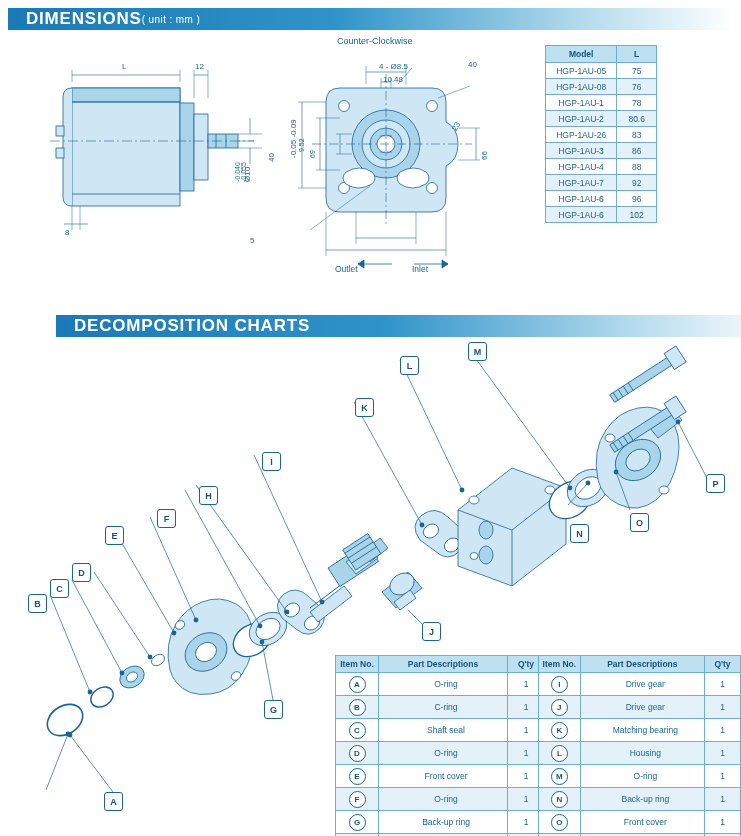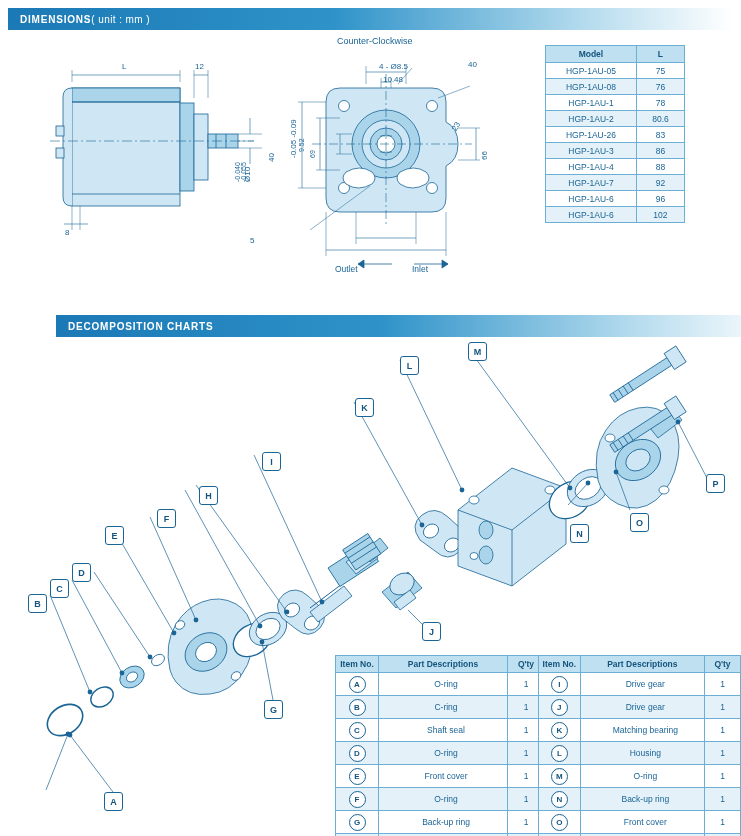--- a/index.html
+++ b/index.html
@@ -15,24 +15,24 @@
   .sec-header{
     position:absolute;
     left:8px;
     width:725px;
     height:22px;
     background:linear-gradient(to right,#1b79b5 0%,#2f93c9 45%,#b6dcee 80%,#ffffff 100%);
     display:flex;align-items:center;
   }
   .sec-header .title{
     color:#ffffff;
-    font-size:10px;
+    font-size:17px;
     font-weight:bold;
     letter-spacing:.8px;
-    padding-left:12px;
+    padding-left:18px;
   }
   .sec-header .unit{
     color:#ffffff;
     font-size:10px;
     letter-spacing:.4px;
   }
   
   .lbl{position:absolute;font-size:8px;color:#1a6496;white-space:nowrap;}
   .lbl.small{font-size:7px;}
   
@@ -54,21 +54,21 @@
     color:#14547e;
   }
   .tbl td{
     border:1px solid #6bafd4;
     text-align:center;
     padding:2.5px 2px;
     font-size:8.5px;
   }
   .tbl tr:nth-child(odd) td{background:#ffffff;}
   .tbl tr:nth-child(even) td{background:#e4f1f8;}
-  #model-table{left:545px;top:45px;width:140px;}
+  #model-table{left:545px;top:45px;width:112px;}
   #model-table td:first-child{width:88px;}
   #model-table td:last-child{width:44px;}
   
   .parts-tbl td.item{
     width:38px;font-weight:bold;text-align:center;background:#e4f1f8;
   }
   .parts-tbl td.desc{width:118px;text-align:center;padding-left:8px;}
   .parts-tbl td.qty{width:32px;}
   .parts-tbl .circ{
     display:inline-block;width:15px;height:15px;line-height:15px;border-radius:50%;

